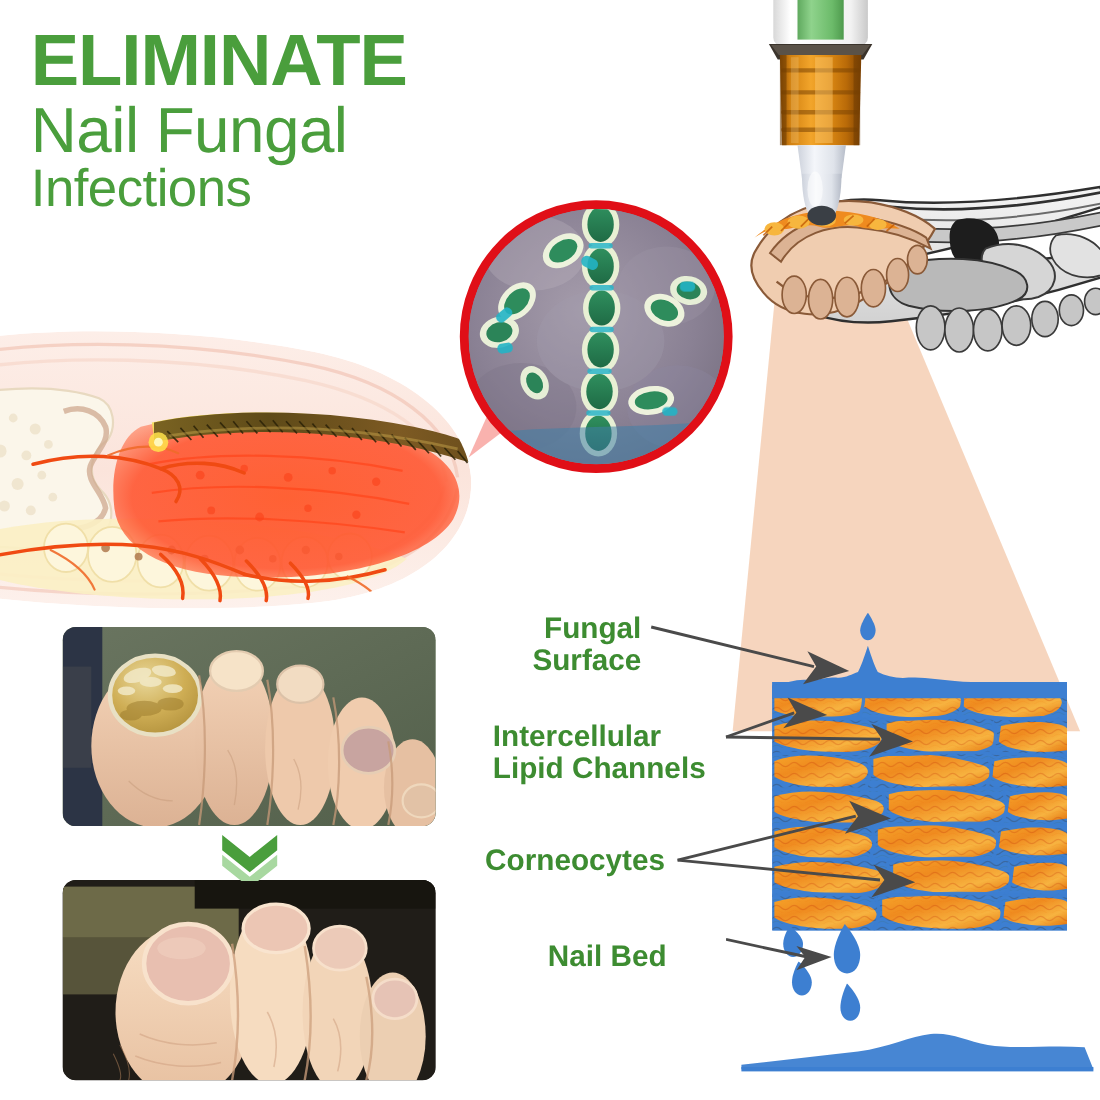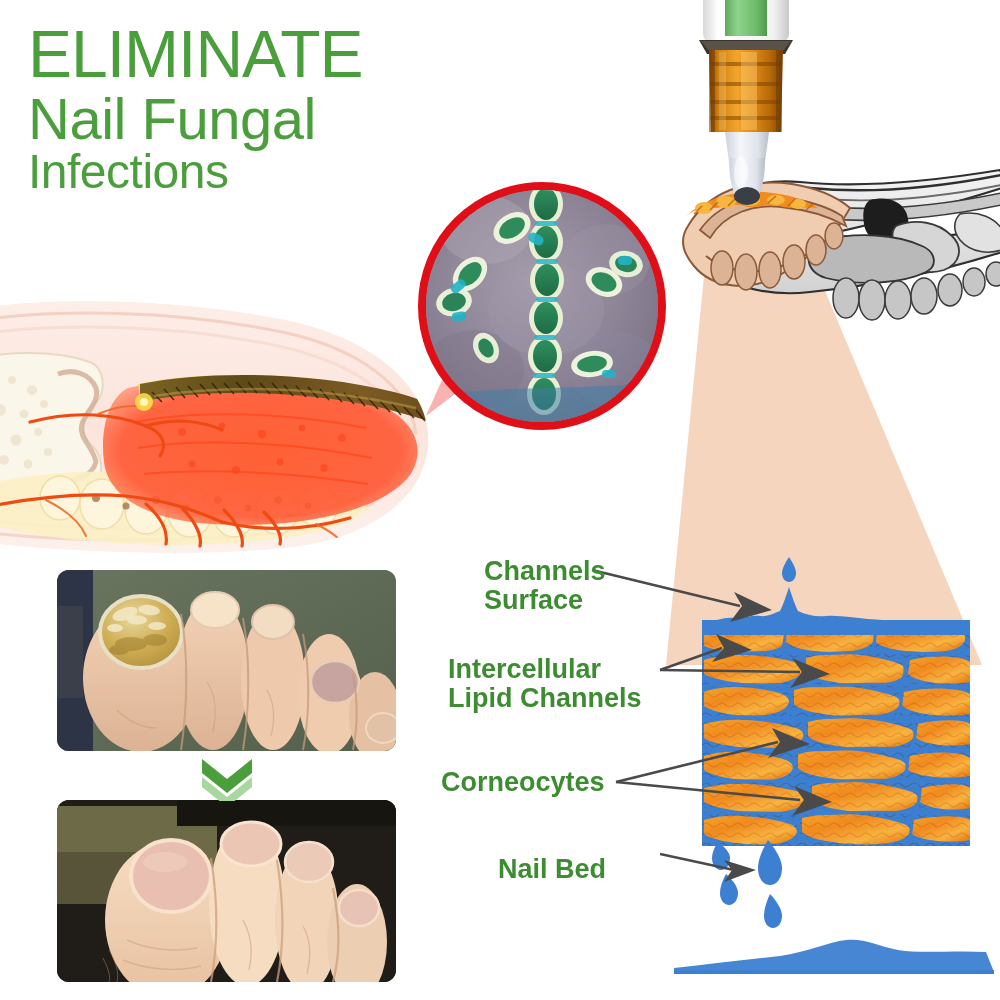--- a/index.html
+++ b/index.html
@@ -8,21 +8,21 @@
     background:#ffffff;
     font-family:"Liberation Sans", sans-serif;
     position:relative;
     overflow:hidden;
   }
   #stage { position:absolute; inset:0; width:1000px; height:1000px; }
 
   
   .headline { position:absolute; left:28px; top:22px; z-index:40; }
   .headline .l1 {
-    font-size:66px; font-weight:normal; color:#4a9e3c;
+    font-size:66px; font-weight:bold; color:#4a9e3c;
     letter-spacing:-1px; line-height:0.98;
   }
   .headline .l2 {
     font-size:58px; font-weight:normal; color:#4a9e3c;
     line-height:1.02; margin-top:2px; letter-spacing:-0.5px;
   }
   .headline .l3 {
     font-size:48px; font-weight:normal; color:#4a9e3c;
     line-height:1.02; letter-spacing:-0.5px;
   }
@@ -723,21 +723,21 @@
     <g fill="#4a4a4a">
       <path d="M734,592 L772,610 L730,622 L742,606 Z"></path>
       <path d="M716,634 L752,650 L712,662 L724,648 Z"></path>
       <path d="M792,658 L830,674 L790,688 L802,672 Z"></path>
       <path d="M772,728 L810,744 L768,758 L780,742 Z"></path>
       <path d="M794,786 L832,802 L792,816 L804,800 Z"></path>
     </g>
   </svg>
 
   <div class="lbl lbl-keratin">
-    <div>Channels</div>
+    <div>Fungal</div>
     <div style="text-align:left">Surface</div>
   </div>
 
   <div class="lbl lbl-corneocytes">
     <div>Corneocytes</div>
   </div>
 
   <div class="lbl lbl-intercell">
     <div>Intercellular</div>
     <div>Lipid Channels</div>

